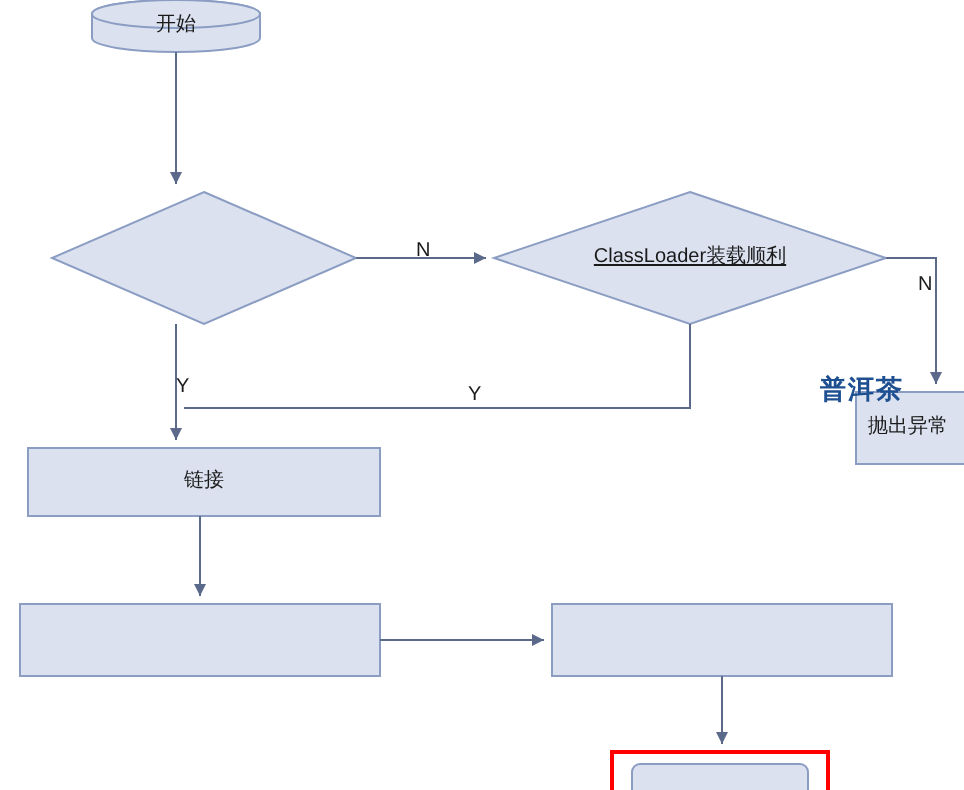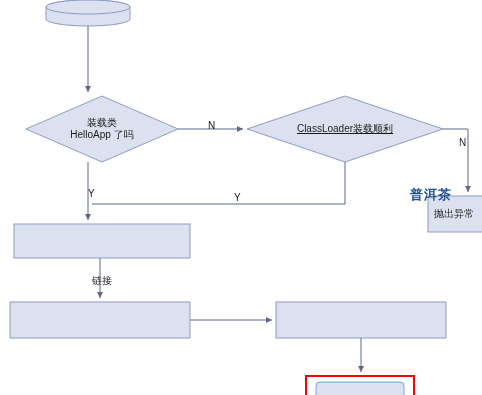--- a/index.html
+++ b/index.html
@@ -108,29 +108,28 @@
       <path d="M88,162 L88,220" marker-end="url(#arrow)"></path>
 
       <path d="M100,258 L100,298" marker-end="url(#arrow)"></path>
 
       <path d="M190,320 L272,320" marker-end="url(#arrow)"></path>
 
       <path d="M361,338 L361,372" marker-end="url(#arrow)"></path>
     </g>
   </svg>
 
+  <div class="node-label" style="left:46px; top:0px; width:84px; height:26px;">开始</div>
 
-  <div class="node-label" style="left:40px; top:104px; width:124px; height:50px;">装载类
-HelloApp 了吗</div>
 
   <div class="node-label" style="left:262px; top:112px; width:166px; height:34px;text-decoration:underline;">ClassLoader装载顺利</div>
 
   <div class="node-label" style="left:428px; top:196px; width:96px; height:36px; justify-content:flex-start; padding-left:6px; box-sizing:border-box;">抛出异常</div>
 
-  <div class="node-label" style="left:14px; top:224px; width:176px; height:34px;margin-top:40px;">链接</div>
+  <div class="node-label" style="left:14px; top:224px; width:176px; height:34px;">链接</div>
 
 
 
   <div class="edge-label" style="left:208px; top:120px;">N</div>
   <div class="edge-label" style="left:459px; top:137px;">N</div>
   <div class="edge-label" style="left:88px; top:188px;">Y</div>
   <div class="edge-label" style="left:234px; top:192px;">Y</div>
 
   <div class="watermark" style="left:410px; top:186px;">普洱茶</div>
 

